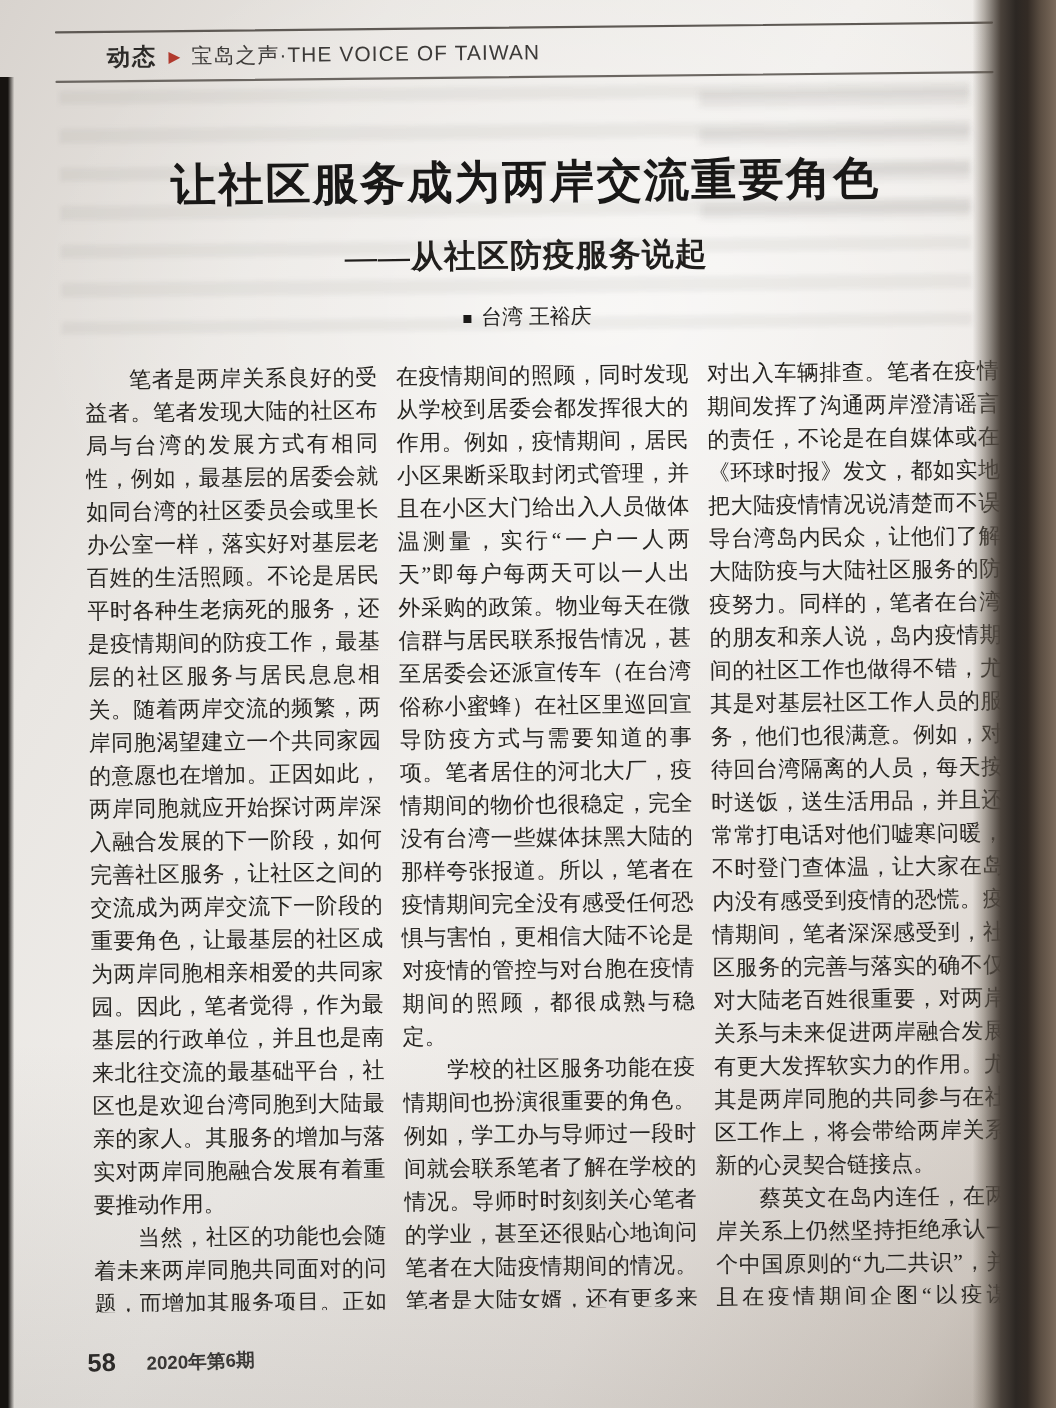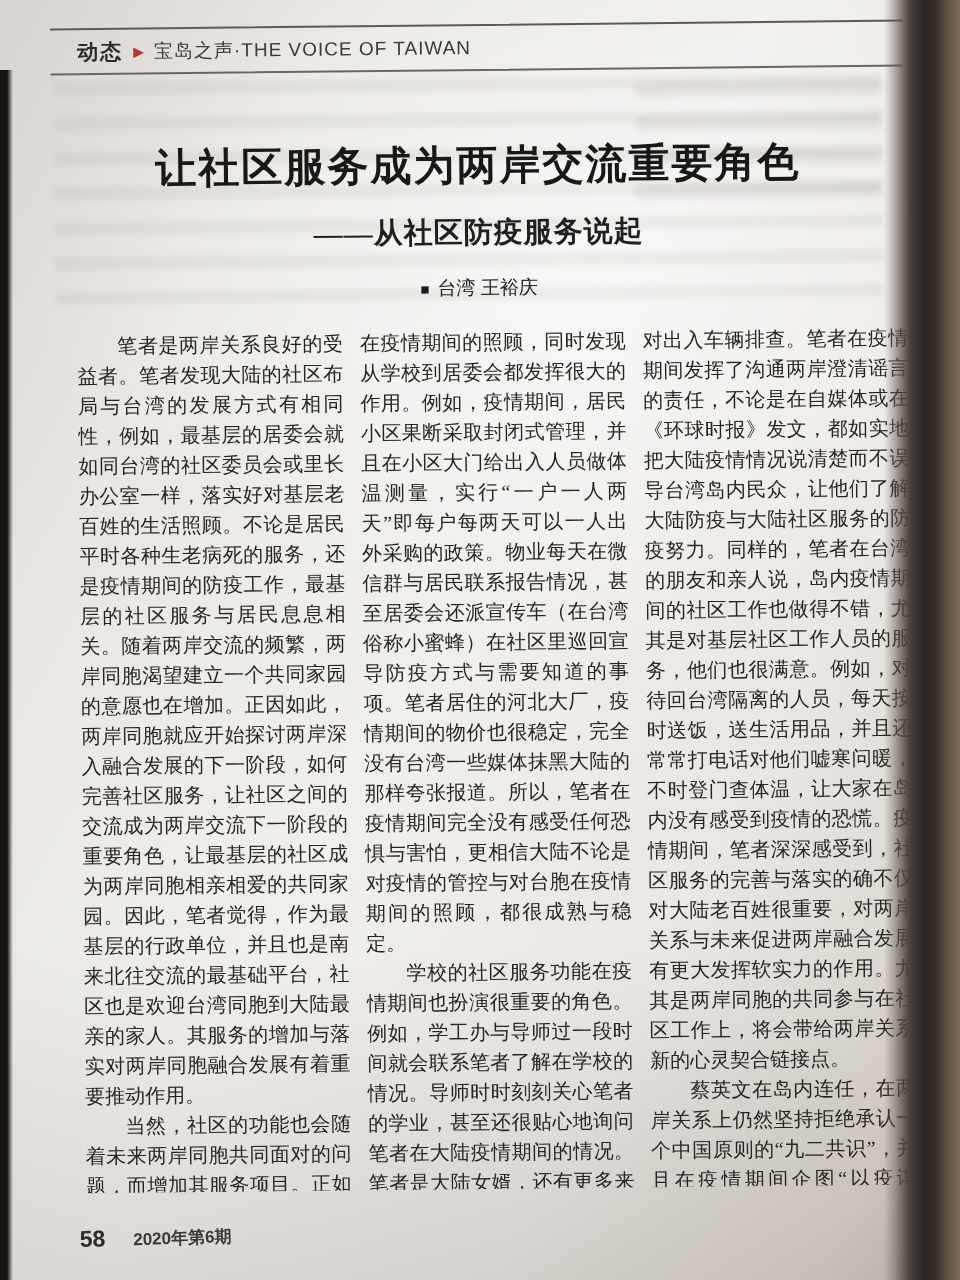--- a/index.html
+++ b/index.html
@@ -60,21 +60,21 @@
 
   
   .header{position:absolute;left:55px;top:24px;width:853px;}
   .rule{height:2px;background:#5e5954;border-radius:1px;}
   .rule.bottom{background:#6b6661;}
   .header-row{
     display:flex;align-items:center;gap:10px;
     padding:8px 0 7px 27px;
     font-family:"Liberation Sans","DejaVu Sans",sans-serif;
   }
-  .hdr-cat{font-size:21px;font-weight:bold;color:#2d2b29;letter-spacing:2px;}
+  .hdr-cat{font-size:21px;font-weight:bold;color:#2d2b29;letter-spacing:2px;margin-left:20px;}
   .hdr-arrow{font-size:14px;color:#b13a2e;line-height:1;}
   .hdr-sec{font-size:19px;color:#3c3a38;letter-spacing:1px;}
 
   
   .titleblock{position:absolute;left:55px;top:138px;width:853px;text-align:center;}
   .title{
     font-family:"Liberation Sans","DejaVu Sans",sans-serif;
     font-size:41px;font-weight:bold;color:#191817;letter-spacing:2px;margin:0;
   }
   .subtitle{

